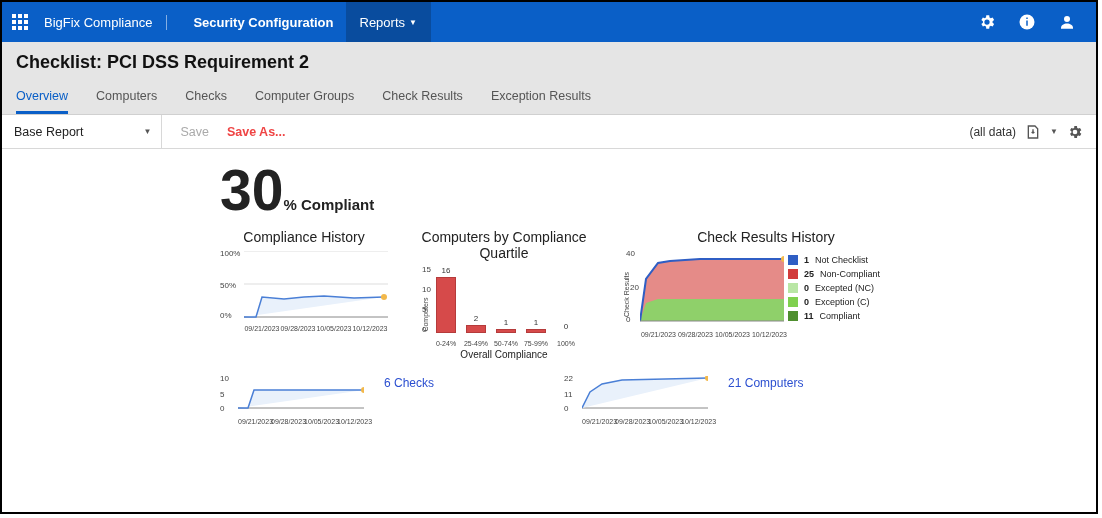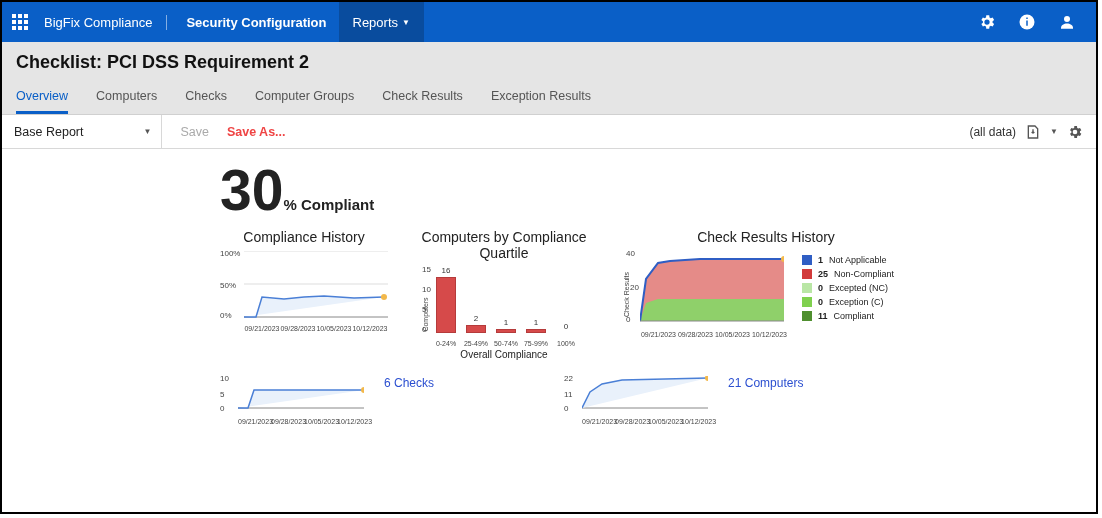--- a/index.html
+++ b/index.html
@@ -3,21 +3,21 @@
 <meta charset="utf-8">
 <style>
 * { box-sizing: border-box; margin: 0; padding: 0; }
 body { font-family: Arial, Helvetica, sans-serif; font-size: 13px; color: #222; background: #fff; }
 .frame { border: 2px solid #000; width: 1098px; height: 514px; margin: 0; overflow: hidden; position: relative; }
 
 
 .topbar { background: #0a5fc7; height: 40px; display: flex; align-items: center; color: #fff; padding: 0 10px; }
 .waffle { display: grid; grid-template-columns: repeat(3, 4px); grid-template-rows: repeat(3, 4px); gap: 2px; margin-right: 16px; cursor: pointer; }
 .waffle span { background: #fff; width: 4px; height: 4px; }
-.brand { display: flex; align-items: center; gap: 7px; }
+.brand { display: flex; align-items: center; gap: 14px; }
 .brand-main { font-size: 13px; font-weight: 400; color: #fff; padding-right: 14px; border-right: 1px solid rgba(255,255,255,0.5); }
 .brand-sub { font-size: 13px; font-weight: 700; color: #fff; padding: 0 12px; }
 .nav-reports { background: #094c9e; height: 40px; display: flex; align-items: center; padding: 0 14px; color: #fff; font-size: 13px; cursor: pointer; }
 .nav-reports .caret { margin-left: 4px; font-size: 8px; }
 .topbar-right { margin-left: auto; display: flex; align-items: center; gap: 22px; padding-right: 10px; }
 .icn { width: 18px; height: 18px; fill: #fff; cursor: pointer; }
 
 
 .headband { background: #e5e5e5; padding: 10px 14px 0 14px; border-bottom: 1px solid #d0d0d0; }
 .headband h1 { font-size: 18px; font-weight: 700; color: #111; margin-bottom: 10px; }
@@ -202,21 +202,21 @@
 
           <span class="bxl" style="left:19px">0-24%</span>
           <span class="bxl" style="left:49px">25-49%</span>
           <span class="bxl" style="left:79px">50-74%</span>
           <span class="bxl" style="left:109px">75-99%</span>
           <span class="bxl" style="left:139px">100%</span>
         </div>
         <div class="bxll">Overall Compliance</div>
       </div>
 
-      <div class="card" style="display:flex;gap:14px">
+      <div class="card" style="display:flex;gap:0">
         <div class="achart">
           <div class="card-title" style="width:320px;margin-left:-14px">Check Results History</div>
           <div class="lplot1" style="height:78px">
             <span class="bylab" style="left:-16px;top:40px;transform:rotate(-90deg);font-size:7px;position:absolute">Check Results</span>
             <span class="yl" style="top:-2px;left:6px">40</span>
             <span class="yl" style="top:32px;left:10px">20</span>
             <span class="yl" style="top:64px;left:6px">0</span>
             <svg class="plot" width="144" height="72" style="left:20px">
               <polygon points="0,70 6,28 18,12 30,10 60,8 144,8 144,70" fill="#e58b88"></polygon>
               <polygon points="0,70 6,52 18,48 60,48 144,48 144,70" fill="#8fd06a"></polygon>
@@ -229,21 +229,21 @@
             <span>09/21/2023</span>
             <span>09/28/2023</span>
             <span>10/05/2023</span>
             <span>10/12/2023</span>
           </div>
         </div>
         <div class="legend" style="padding-top:24px">
           <div class="row">
               <span class="swatch" style="background:#2f5ec4"></span>
               <b>1</b>
-              <span>Not Applicable</span>
+              <span>Not Checklist</span>
             </div>
           <div class="row">
               <span class="swatch" style="background:#d23b3b"></span>
               <b>25</b>
               <span>Non-Compliant</span>
             </div>
           <div class="row">
               <span class="swatch" style="background:#b9e6a5"></span>
               <b>0</b>
               <span>Excepted (NC)</span>

